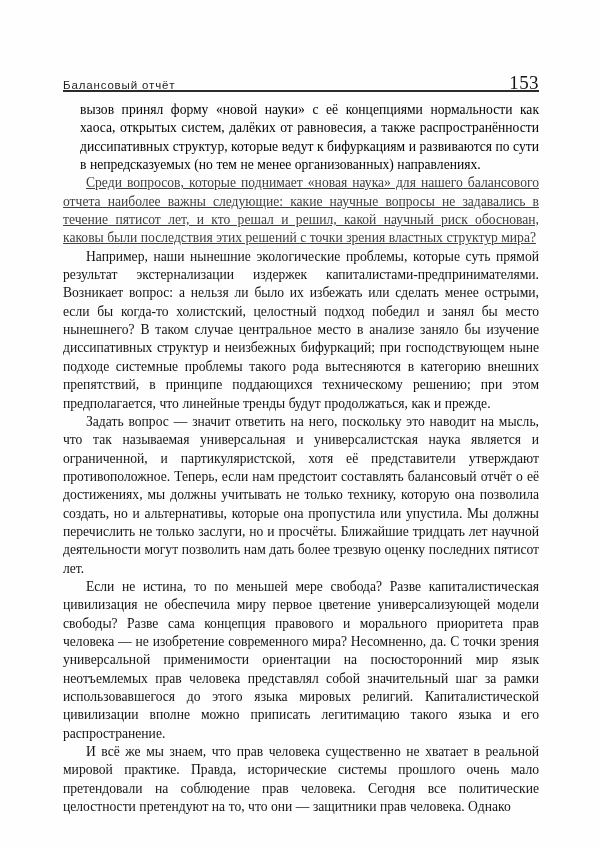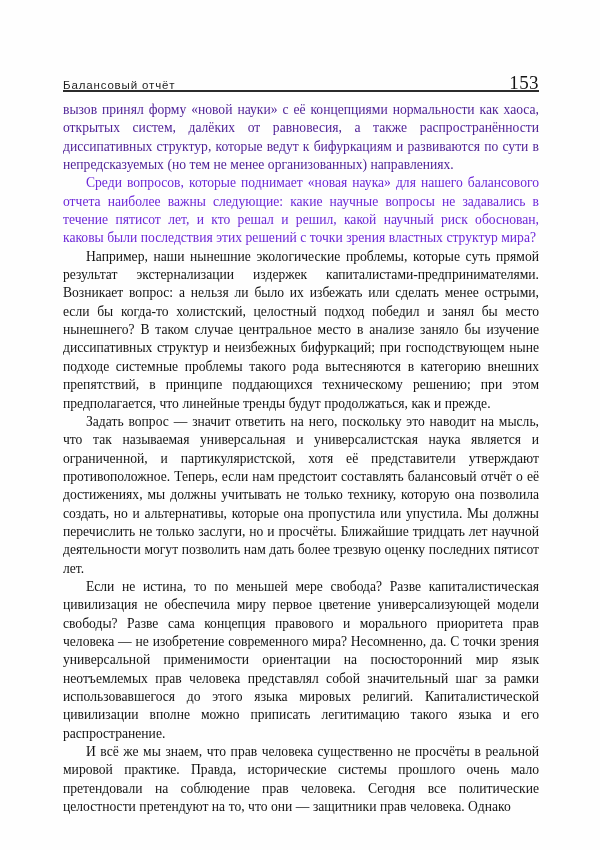--- a/index.html
+++ b/index.html
@@ -95,21 +95,21 @@
 <div class="page" style="background: rgb(254, 254, 254);">
 
   <div class="running-head">
     <span class="running-head-title">Балансовый отчёт</span>
     <span class="running-head-folio">153</span>
   </div>
 
   <div class="head-rule" style="background: rgb(43, 43, 43);"></div>
 
   <div class="textblock">
-    <p class="para first" style="color: #4c1d95;">вызов принял форму «новой науки» с её концепциями нормальности как хаоса, открытых систем, далёких от равновесия, а также распространённости диссипативных структур, которые ведут к бифуркациям и развиваются по сути в непредсказуемых (но тем не менее организованных) направлениях.</p>
-    <p class="para" style="color: #6d28d9;">Среди вопросов, которые поднимает «новая наука» для нашего балансового отчета наиболее важны следующие: какие научные вопросы не задавались в течение пятисот лет, и кто решал и решил, какой научный риск обоснован, каковы были последствия этих решений с точки зрения властных структур мира?</p>
+    <p class="para first" style="color: #000000; margin-left: 17px;">вызов принял форму «новой науки» с её концепциями нормальности как хаоса, открытых систем, далёких от равновесия, а также распространённости диссипативных структур, которые ведут к бифуркациям и развиваются по сути в непредсказуемых (но тем не менее организованных) направлениях.</p>
+    <p class="para" style="color: #404040; text-decoration: underline;">Среди вопросов, которые поднимает «новая наука» для нашего балансового отчета наиболее важны следующие: какие научные вопросы не задавались в течение пятисот лет, и кто решал и решил, какой научный риск обоснован, каковы были последствия этих решений с точки зрения властных структур мира?</p>
     <p class="para" style="color: rgb(18, 18, 18);">Например, наши нынешние экологические проблемы, которые суть прямой результат экстернализации издержек капиталистами-предпринимателями. Возникает вопрос: а нельзя ли было их избежать или сделать менее острыми, если бы когда-то холистский, целостный подход победил и занял бы место нынешнего? В таком случае центральное место в анализе заняло бы изучение диссипативных структур и неизбежных бифуркаций; при господствующем ныне подходе системные проблемы такого рода вытесняются в категорию внешних препятствий, в принципе поддающихся техническому решению; при этом предполагается, что линейные тренды будут продолжаться, как и прежде.</p>
     <p class="para" style="color: rgb(18, 18, 18);">Задать вопрос — значит ответить на него, поскольку это наводит на мысль, что так называемая универсальная и универсалистская наука является и ограниченной, и партикуляристской, хотя её представители утверждают противоположное. Теперь, если нам предстоит составлять балансовый отчёт о её достижениях, мы должны учитывать не только технику, которую она позволила создать, но и альтернативы, которые она пропустила или упустила. Мы должны перечислить не только заслуги, но и просчёты. Ближайшие тридцать лет научной деятельности могут позволить нам дать более трезвую оценку последних пятисот лет.</p>
     <p class="para" style="color: rgb(18, 18, 18);">Если не истина, то по меньшей мере свобода? Разве капиталистическая цивилизация не обеспечила миру первое цветение универсализующей модели свободы? Разве сама концепция правового и морального приоритета прав человека — не изобретение современного мира? Несомненно, да. С точки зрения универсальной применимости ориентации на посюсторонний мир язык неотъемлемых прав человека представлял собой значительный шаг за рамки использовавшегося до этого языка мировых религий. Капиталистической цивилизации вполне можно приписать легитимацию такого языка и его распространение.</p>
-    <p class="para" style="color: rgb(18, 18, 18);">И всё же мы знаем, что прав человека существенно не просчёты в реальной мировой практике. Правда, исторические системы прошлого очень мало претендовали на соблюдение прав человека. Сегодня все политические целостности претендуют на то, что они — защитники прав человека. Однако</p>
+    <p class="para" style="color: rgb(18, 18, 18);">И всё же мы знаем, что прав человека существенно не хватает в реальной мировой практике. Правда, исторические системы прошлого очень мало претендовали на соблюдение прав человека. Сегодня все политические целостности претендуют на то, что они — защитники прав человека. Однако</p>
   </div>
 
 </div>
 
 </body></html>

